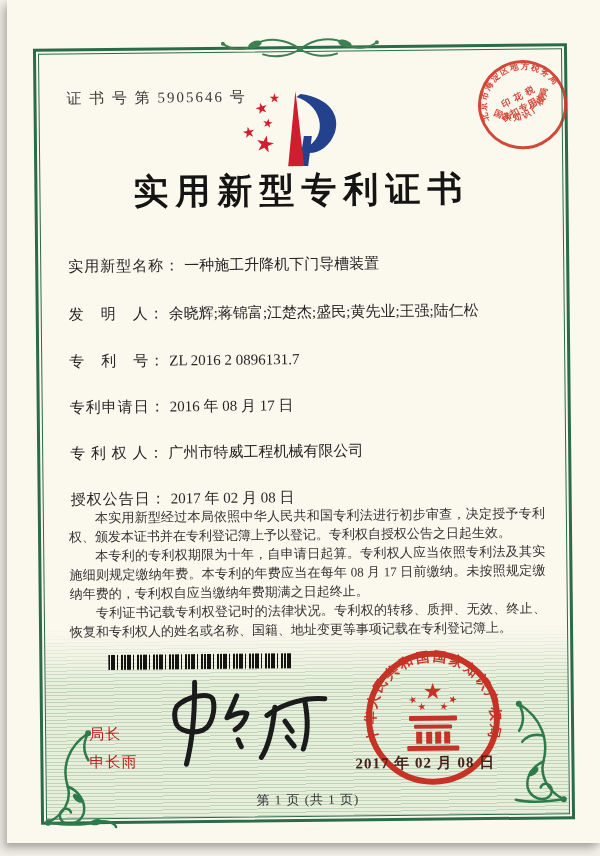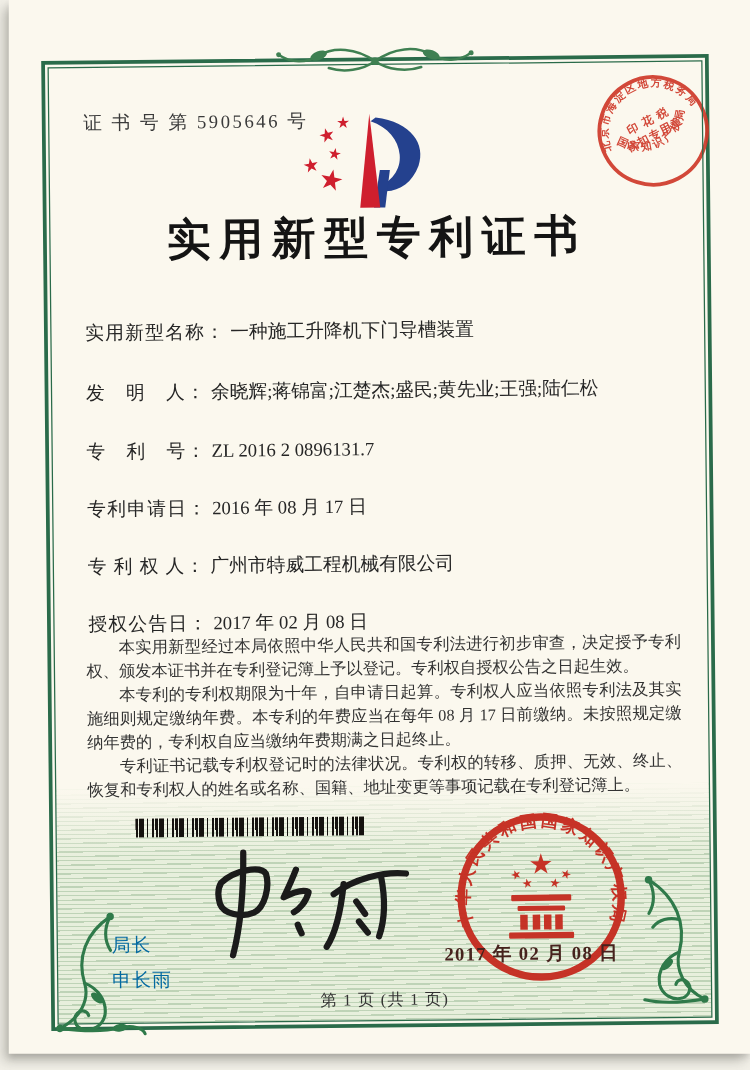--- a/index.html
+++ b/index.html
@@ -51,23 +51,23 @@
   .paras{
     position:absolute;left:28px;top:457px;width:476px;z-index:2;
     font-size:13px;line-height:19px;color:#333;text-align:justify;
   }
   .paras p{margin:0;text-indent:2em;}
   .barcode{
     position:absolute;left:66px;top:604px;width:184px;height:15px;z-index:2;
     background:repeating-linear-gradient(90deg,#15120f 0 2px,rgba(0,0,0,0) 2px 3px,#15120f 3px 7px,rgba(0,0,0,0) 7px 9px,#15120f 9px 10px,rgba(0,0,0,0) 10px 13px,#15120f 13px 15px,rgba(0,0,0,0) 15px 16px);
   }
   .officer{
-    position:absolute;left:46px;top:692px;z-index:2;
+    position:absolute;left:46px;top:669px;z-index:2;
     font-family:"Liberation Sans","DejaVu Sans",sans-serif;
-    font-size:15px;color:#0369a1;line-height:28px;letter-spacing:1px;
+    font-size:15px;color:#b91c1c;line-height:28px;letter-spacing:1px;
   }
   .signature{position:absolute;left:112px;top:624px;z-index:3;}
   .seal{position:absolute;left:320px;top:600px;width:140px;height:140px;z-index:4;opacity:0.94;}
   .seal-date{
     position:absolute;left:312px;top:706px;z-index:5;
     font-size:15px;font-weight:bold;color:#46221d;letter-spacing:1px;white-space:nowrap;
   }
   .footer{
     position:absolute;left:0;right:0;top:742px;text-align:center;z-index:2;
     font-size:13px;color:#333;letter-spacing:1px;

